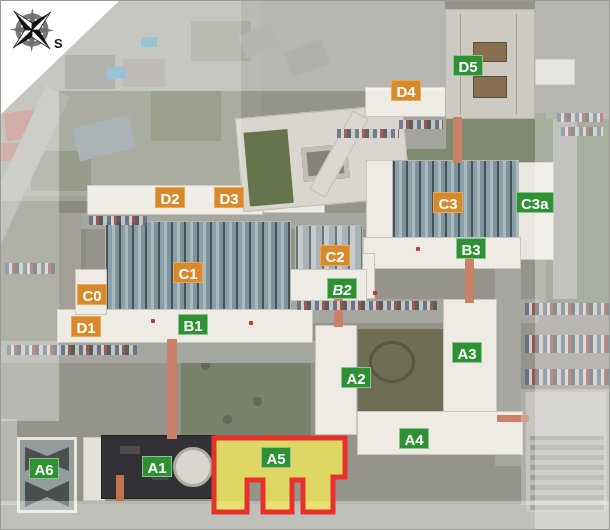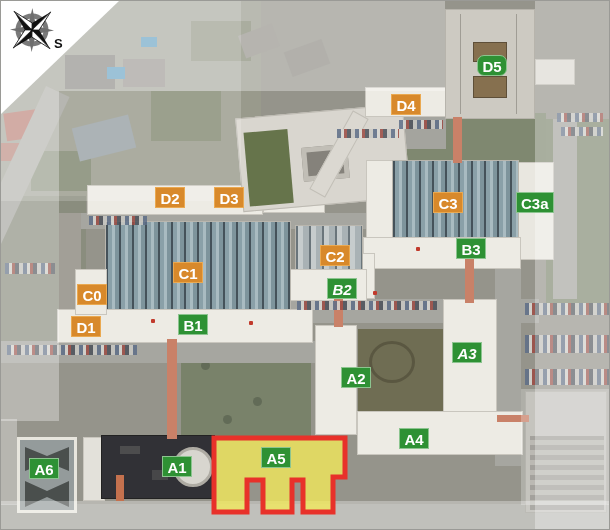--- a/index.html
+++ b/index.html
@@ -143,34 +143,34 @@
   <div class="fade z6" style="left:0;top:0;width:240px;height:200px;background:rgba(255,255,255,.18);"></div>
   <div class="fade z6" style="left:520px;top:388px;width:90px;height:116px;background:rgba(255,255,255,.25);"></div>
 
   <svg class="z7" width="610" height="530" viewBox="0 0 610 530" style="left:0;top:0;">
     <polygon points="213,437 344,437 344,476 332,476 332,511 302,511 302,479 291,479 291,511 262,511 262,479 246,479 246,511 213,511" fill="rgba(244,235,90,0.78)" stroke="#E8312A" stroke-width="5" stroke-linejoin="miter"></polygon>
   </svg>
 
   <div id="labels" style="left:0;top:0;width:610px;height:530px;">
       <div class="bldg-label orange" style="left: 154px; top: 186px;">D2</div>
       <div class="bldg-label orange" style="left: 213px; top: 186px;">D3</div>
-      <div class="bldg-label orange" style="left: 390px; top: 93px;">D4</div>
-      <div class="bldg-label green" style="left: 476px; top: 54px; border-radius: 7px;">D5</div>
+      <div class="bldg-label orange" style="left: 390px; top: 79px;">D4</div>
+      <div class="bldg-label green" style="left: 452px; top: 54px;">D5</div>
       <div class="bldg-label orange" style="left: 76px; top: 283px;">C0</div>
       <div class="bldg-label orange" style="left: 172px; top: 261px;">C1</div>
       <div class="bldg-label orange" style="left: 319px; top: 244px;">C2</div>
       <div class="bldg-label orange" style="left: 432px; top: 191px;">C3</div>
       <div class="bldg-label green" style="left: 515px; top: 191px;">C3a</div>
       <div class="bldg-label orange" style="left: 70px; top: 315px;">D1</div>
       <div class="bldg-label green" style="left: 177px; top: 313px;">B1</div>
       <div class="bldg-label green" style="left: 326px; top: 277px; font-style: italic;">B2</div>
       <div class="bldg-label green" style="left: 455px; top: 237px;">B3</div>
-      <div class="bldg-label green" style="left: 141px; top: 455px; margin-left: 20px;">A1</div>
+      <div class="bldg-label green" style="left: 141px; top: 455px;">A1</div>
       <div class="bldg-label green" style="left: 340px; top: 366px;">A2</div>
-      <div class="bldg-label green" style="left: 451px; top: 341px; font-style: italic;">A3</div>
+      <div class="bldg-label green" style="left: 451px; top: 341px;">A3</div>
       <div class="bldg-label green" style="left: 398px; top: 427px;">A4</div>
       <div class="bldg-label green" style="left: 260px; top: 446px;">A5</div>
       <div class="bldg-label green" style="left: 28px; top: 457px;">A6</div>
     </div>
 
   <svg class="z9" width="140" height="125" viewBox="0 0 140 125" style="left:0;top:0;">
     <polygon points="0,0 118,0 0,113" fill="#ffffff"></polygon>
     <g transform="translate(31,29) rotate(-44)">
       <circle r="14" fill="none" stroke="#7a7a7a" stroke-width="5"></circle>
       <g fill="#6e6e6e">

